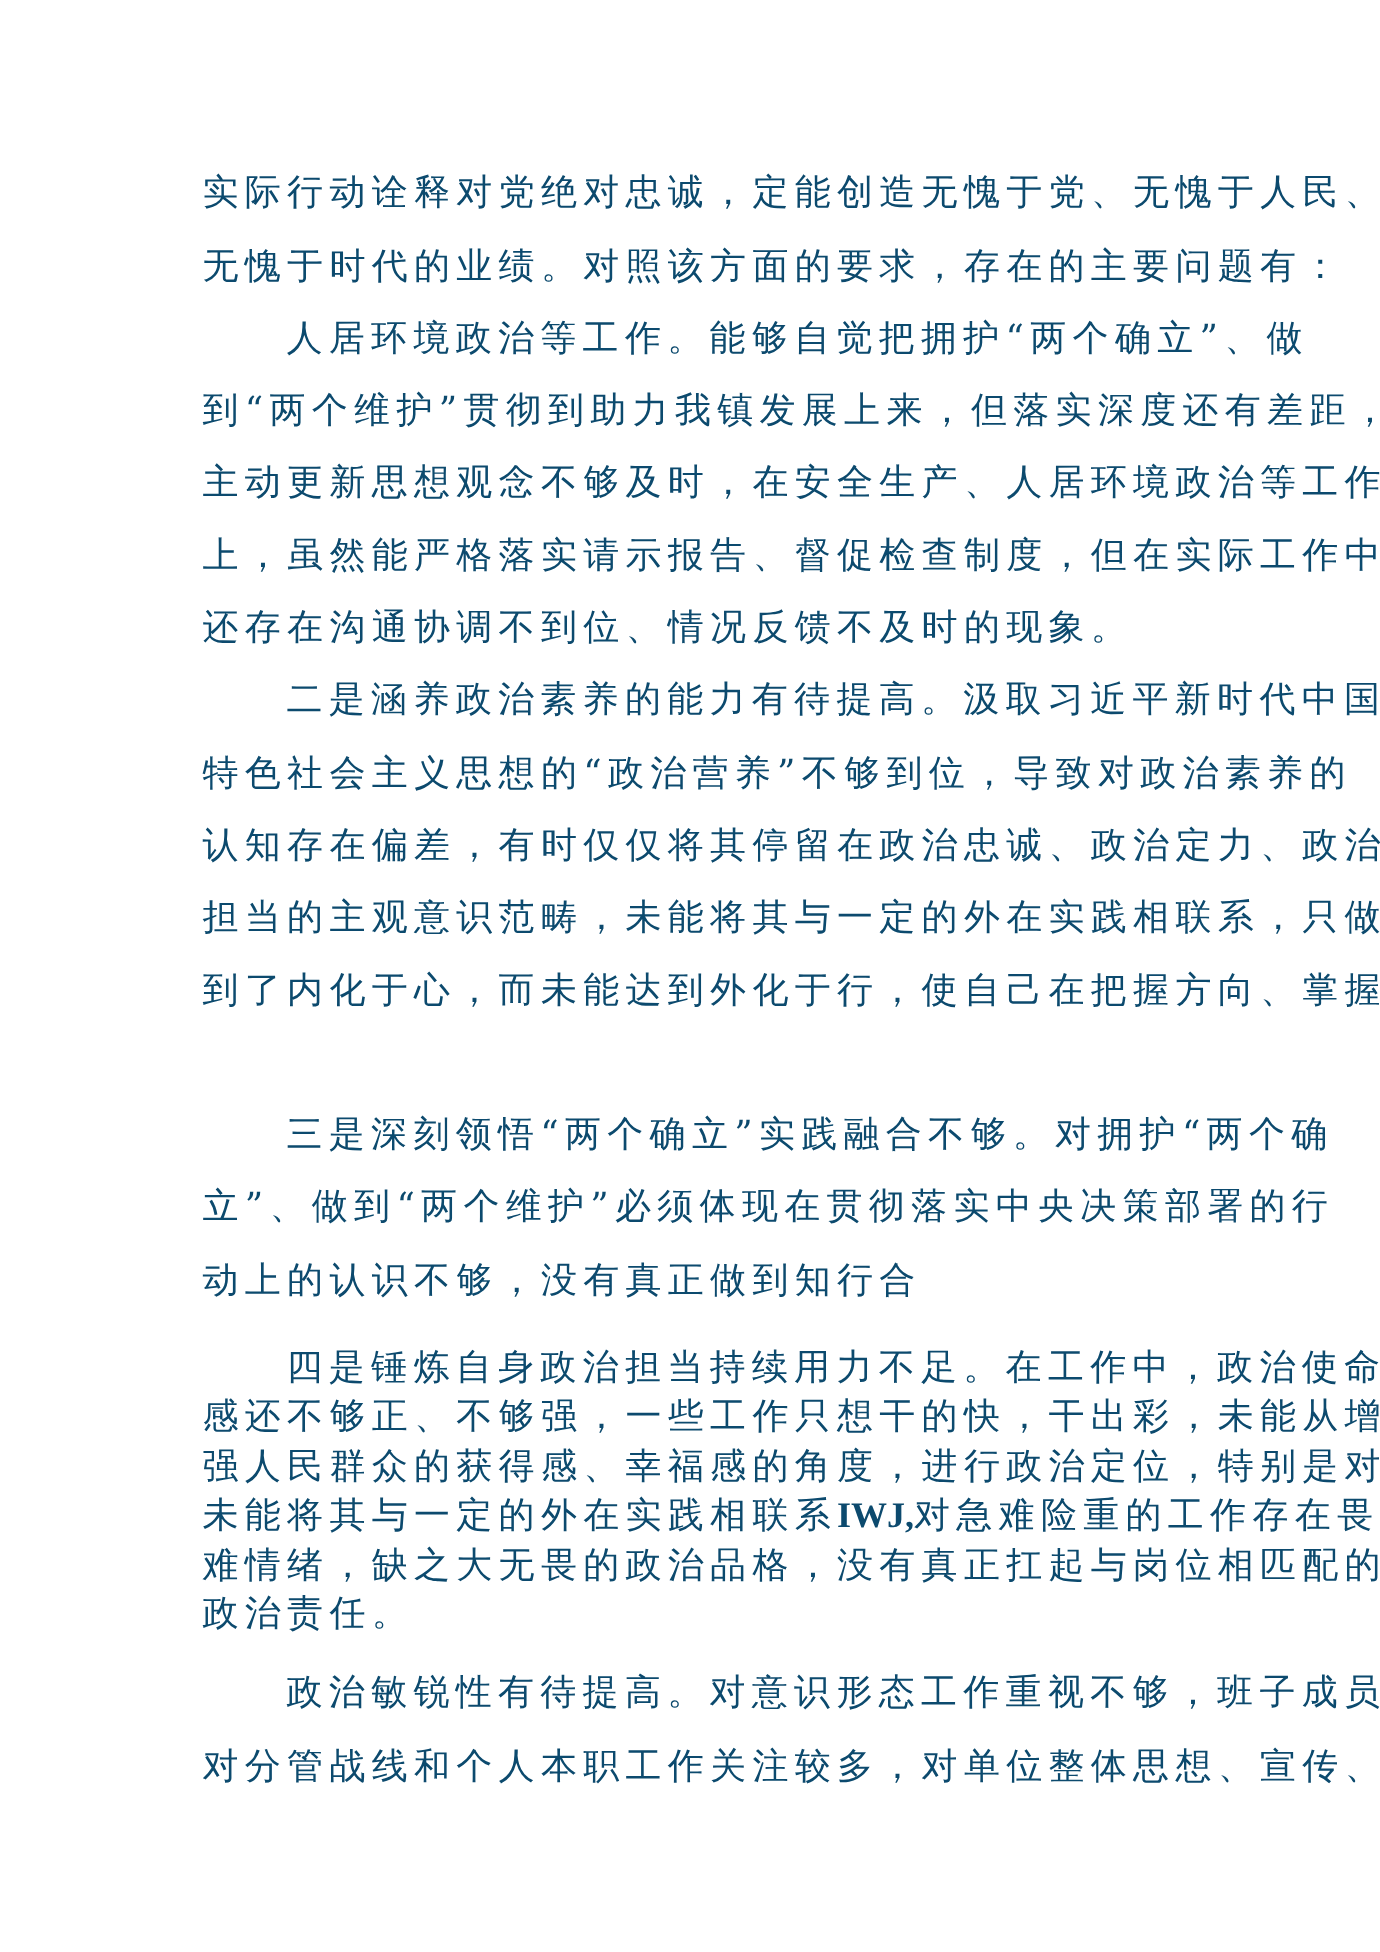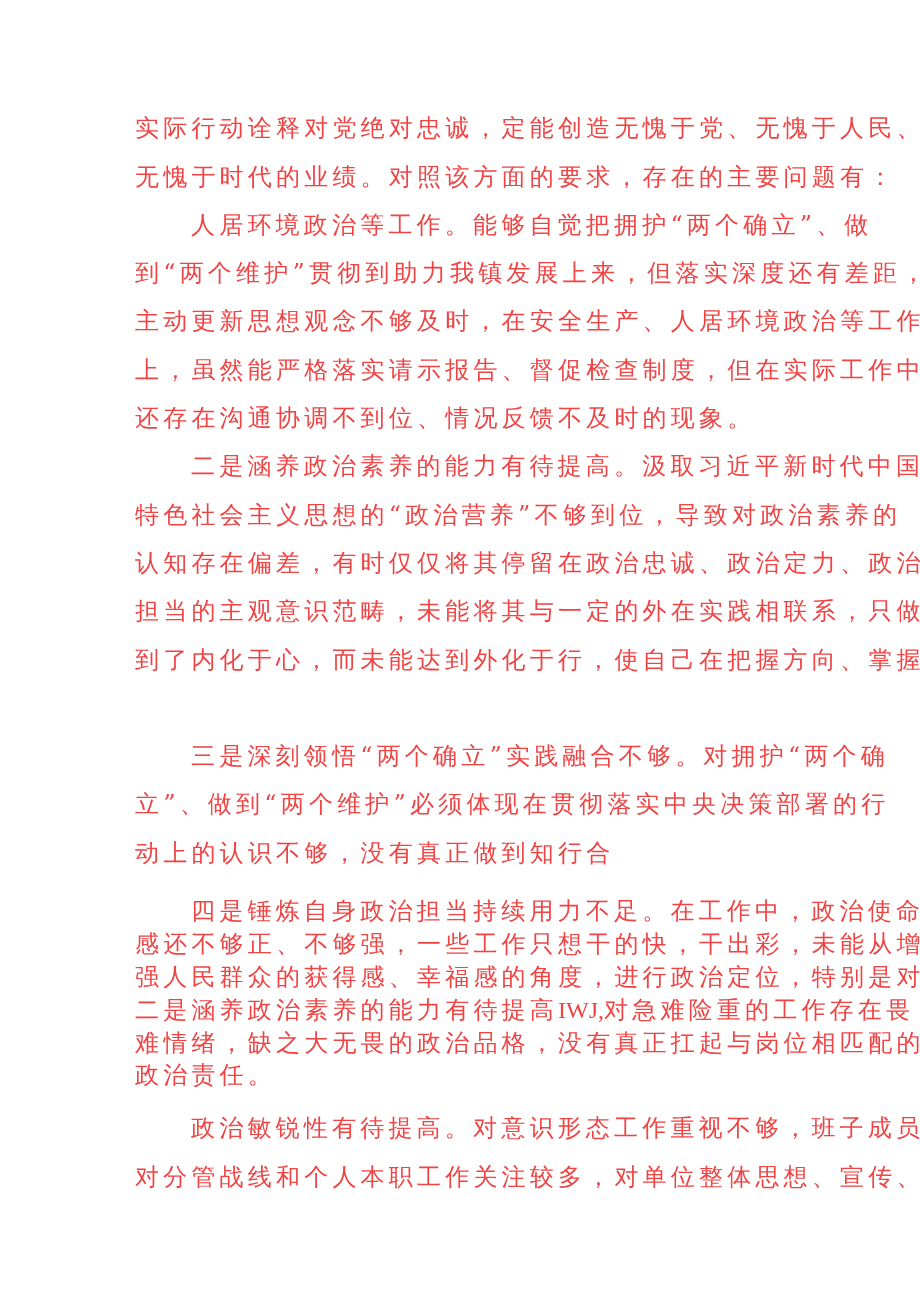--- a/index.html
+++ b/index.html
@@ -8,25 +8,25 @@
     position: absolute; left: 0; top: 0; width: 920px; height: 1301px; background: #fff;
   }
   .line {
     position: absolute;
     left: 135px;
     width: 660px;
     white-space: nowrap;
     font-family: "DejaVu Serif", "Liberation Serif", serif;
     font-size: 24px;
     letter-spacing: 4.2px;
-    color: #ef4444;
+    color: #0c4a6e;
     line-height: 30px;
   }
   .indent { left: 191px; }
-  .bold-latin { font-weight: normal; font-family: "Liberation Serif", serif; letter-spacing: 0; }
+  .bold-latin { font-weight: bold; font-family: "Liberation Serif", serif; letter-spacing: 0; }
 </style>
 </head>
 <body>
 
 <div class="page">
 
   <div class="line" style="top:113px">实际行动诠释对党绝对忠诚，定能创造无愧于党、无愧于人民、</div>
   <div class="line" style="top:162px">无愧于时代的业绩。对照该方面的要求，存在的主要问题有：</div>
 
   <div class="line indent" style="top:210px">人居环境政治等工作。能够自觉把拥护“两个确立”、做</div>
@@ -42,21 +42,21 @@
   <div class="line" style="top:645px">到了内化于心，而未能达到外化于行，使自己在把握方向、掌握</div>
 
   <div class="line" style="top:789px">立”、做到“两个维护”必须体现在贯彻落实中央决策部署的行</div>
   <div class="line indent" style="top:741px">三是深刻领悟“两个确立”实践融合不够。对拥护“两个确</div>
   <div class="line" style="top:838px">动上的认识不够，没有真正做到知行合</div>
 
   <div class="line indent" style="top:896px">四是锤炼自身政治担当持续用力不足。在工作中，政治使命</div>
   <div class="line" style="top:929px">感还不够正、不够强，一些工作只想干的快，干出彩，未能从增</div>
   <div class="line" style="top:962px">强人民群众的获得感、幸福感的角度，进行政治定位，特别是对</div>
   <div class="line" style="top:995px">
-    <span>二是涵养政治素养的能力有待提高</span><span class="bold-latin">IWJ,</span><span>对急难险重的工作存在畏</span>
+    <span>未能将其与一定的外在实践相联系</span><span class="bold-latin">IWJ,</span><span>对急难险重的工作存在畏</span>
   </div>
   <div class="line" style="top:1028px">难情绪，缺之大无畏的政治品格，没有真正扛起与岗位相匹配的</div>
   <div class="line" style="top:1060px">政治责任。</div>
 
   <div class="line indent" style="top:1113px">政治敏锐性有待提高。对意识形态工作重视不够，班子成员</div>
   <div class="line" style="top:1162px">对分管战线和个人本职工作关注较多，对单位整体思想、宣传、</div>
 
 </div>
 
 </body></html>

